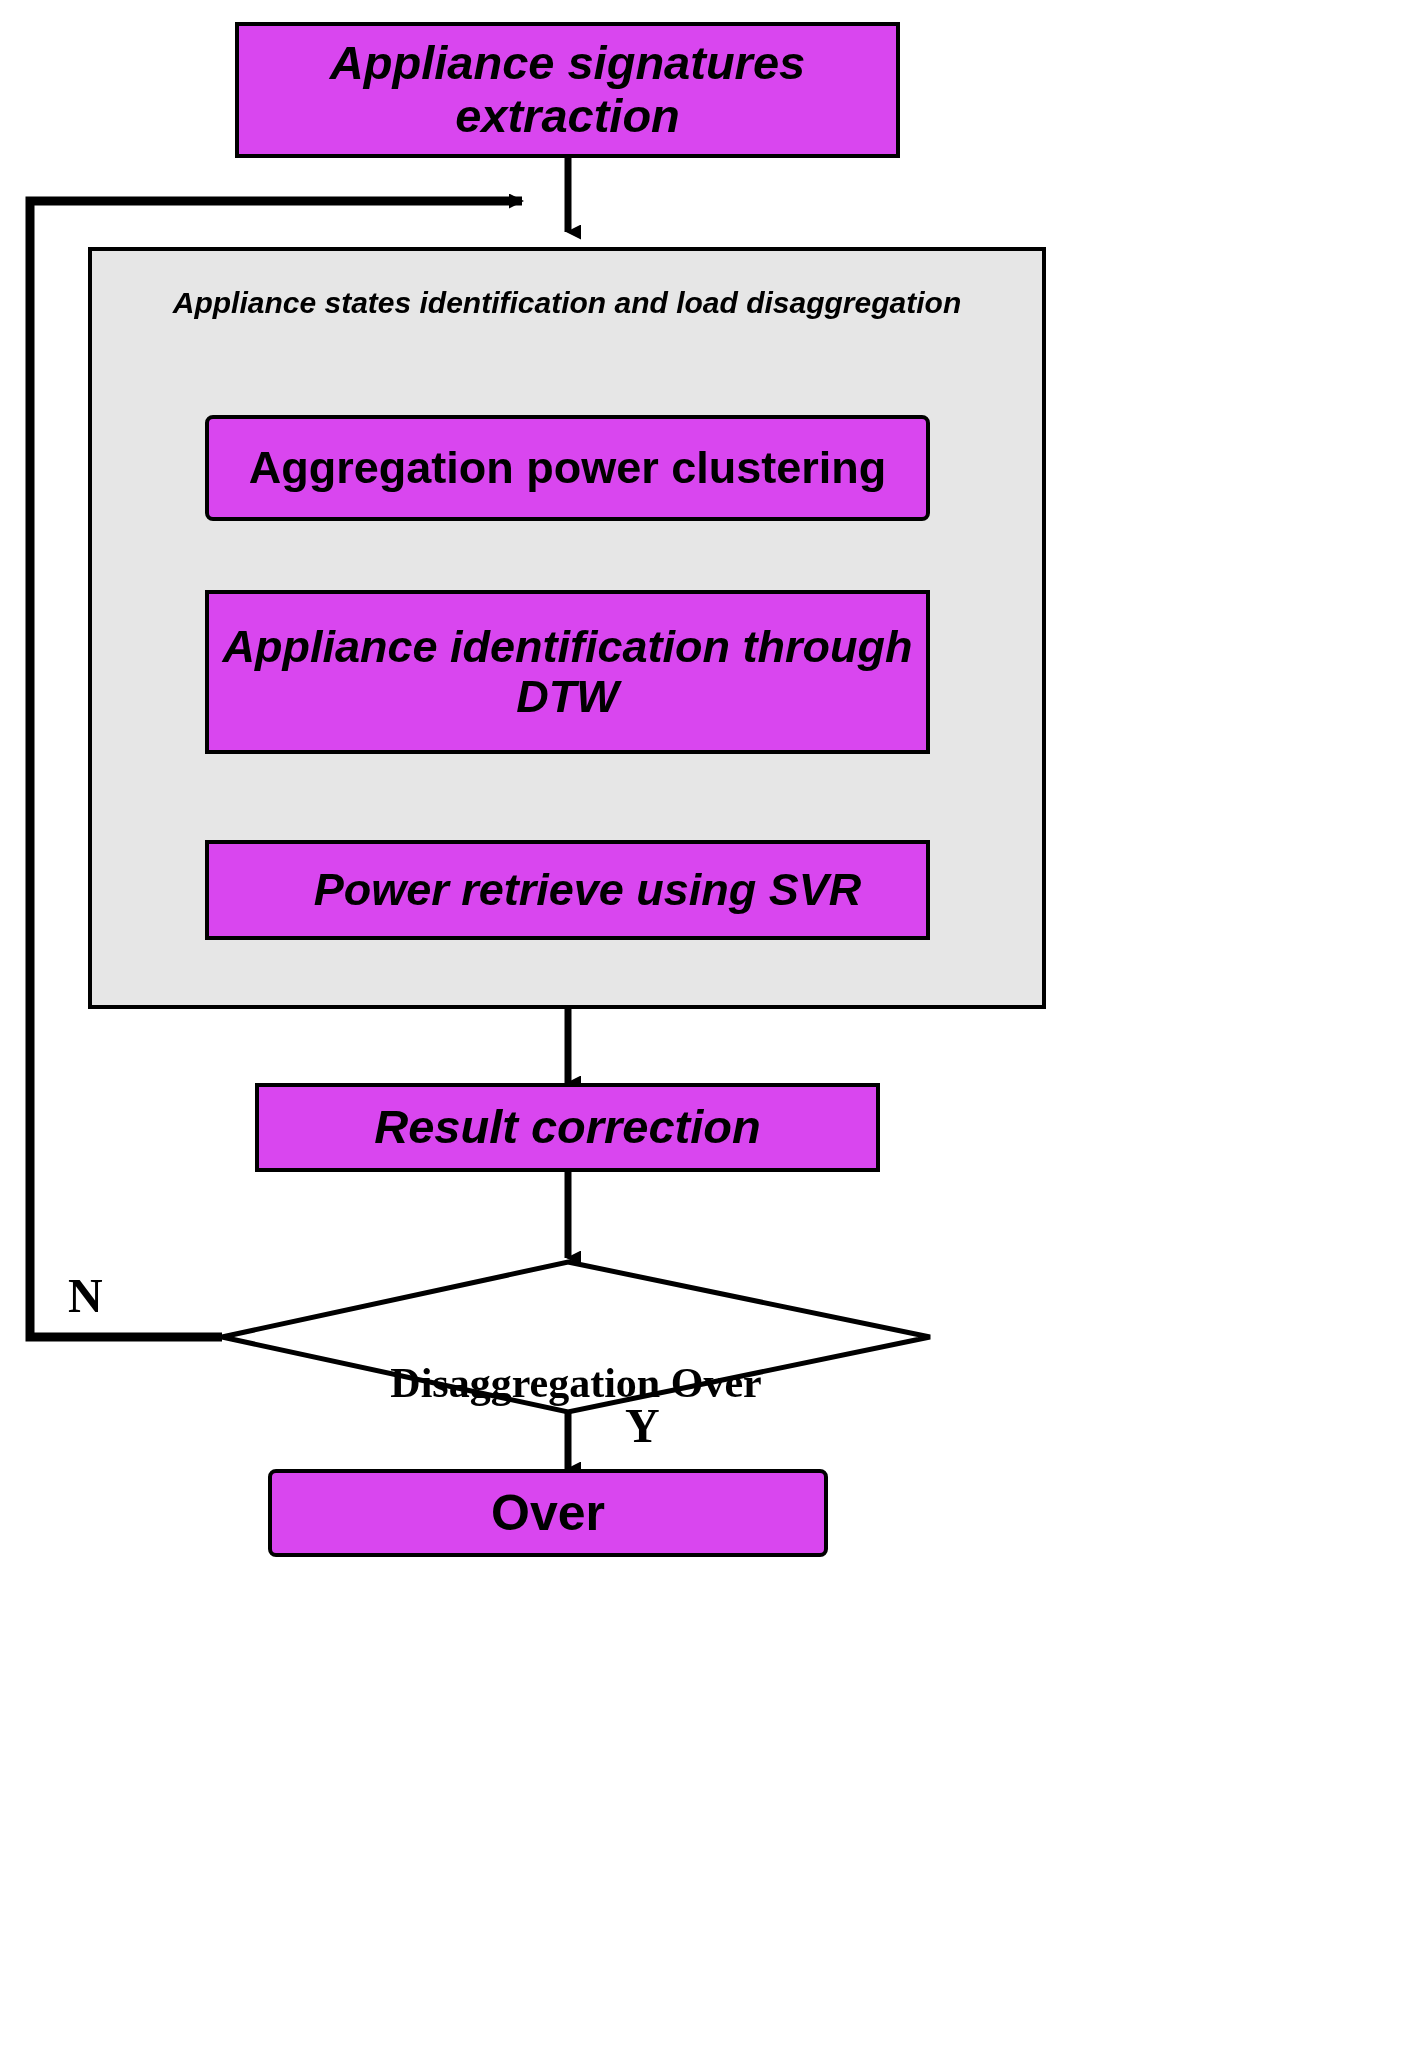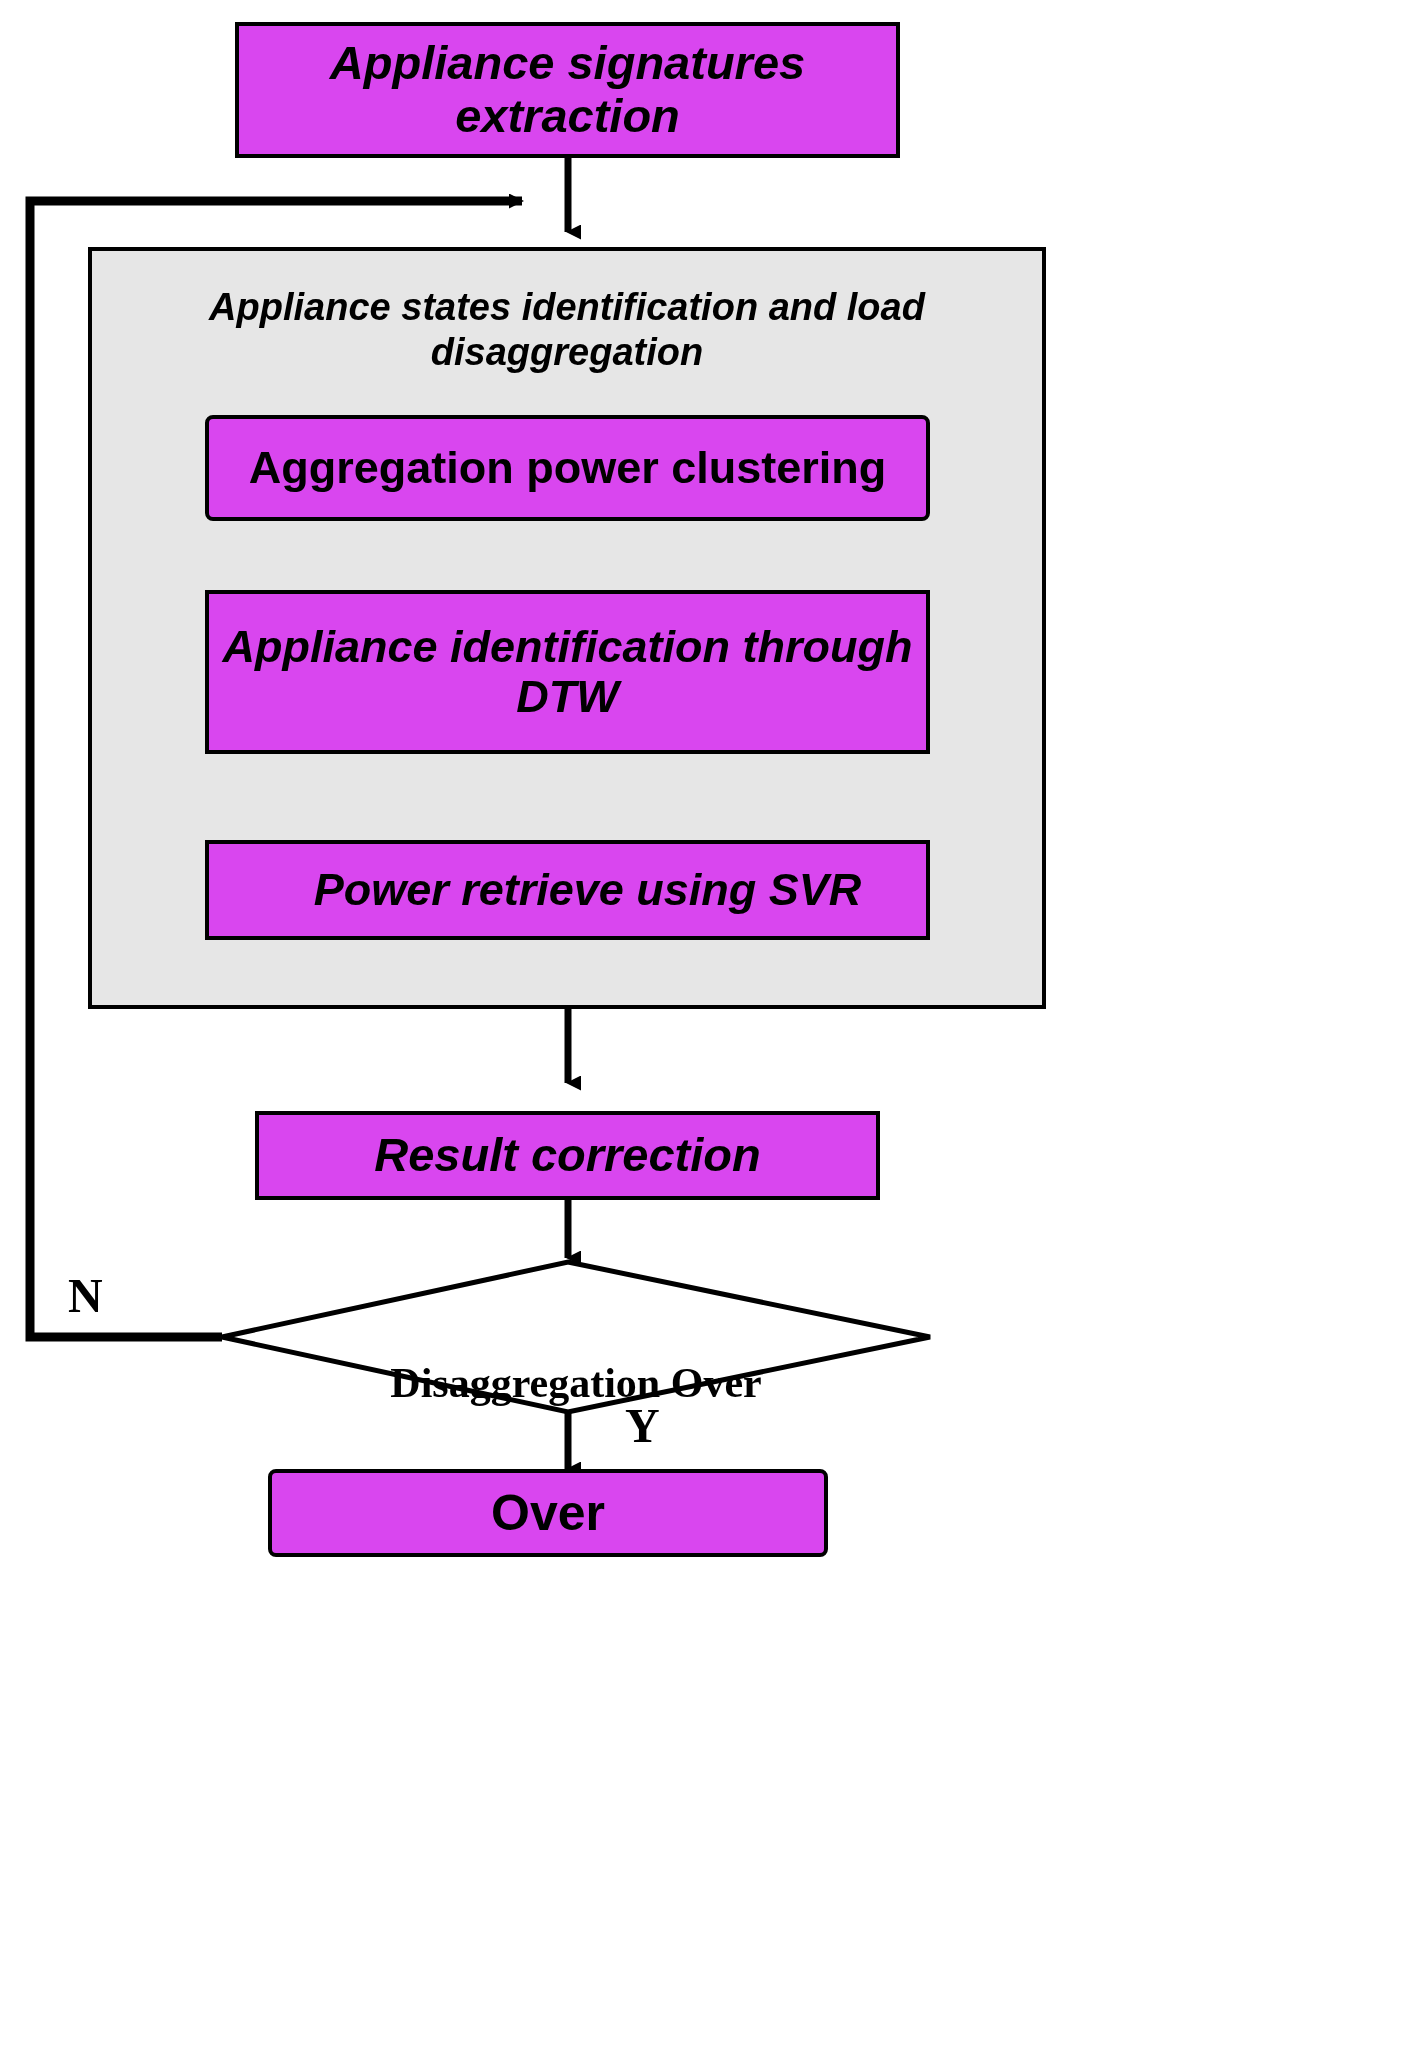--- a/index.html
+++ b/index.html
@@ -54,21 +54,21 @@
   }
   .group-title {
     position: absolute;
     left: 0;
     right: 0;
     top: 34px;
     text-align: center;
     font-family: "Liberation Sans", sans-serif;
     font-weight: bold;
     font-style: italic;
-    font-size: 38px;
+    font-size: 30px;
     line-height: 1.18;
     color: #000000;
     padding: 0 26px;
     box-sizing: border-box;
   }
   .diamond-label {
     position: absolute;
     font-family: "Liberation Serif", serif;
     font-weight: bold;
     font-style: normal;
@@ -128,21 +128,21 @@
   </div>
 
   <div class="node box box-italic" style="left:205px; top:590px; width:725px; height:164px; font-size:45px;">
     <span>Appliance identification through DTW</span>
   </div>
 
   <div class="node box box-italic" style="left:205px; top:840px; width:725px; height:100px; font-size:45px;padding-left:40px;">
     <span>Power retrieve using SVR</span>
   </div>
 
-  <div class="node box box-italic" style="left:255px; top:1083px; width:625px; height:89px; font-size:47px;margin-top:28px;">
+  <div class="node box box-italic" style="left:255px; top:1083px; width:625px; height:89px; font-size:47px;">
     <span>Result correction</span>
   </div>
 
   <div class="diamond-label" style="left:222px; top:1359px; width:708px; text-align:center; font-size:42px;">
     <span>Disaggregation Over</span>
   </div>
 
   <div class="edge-label" style="left:68px; top:1268px;">
     <span>N</span>
   </div>

